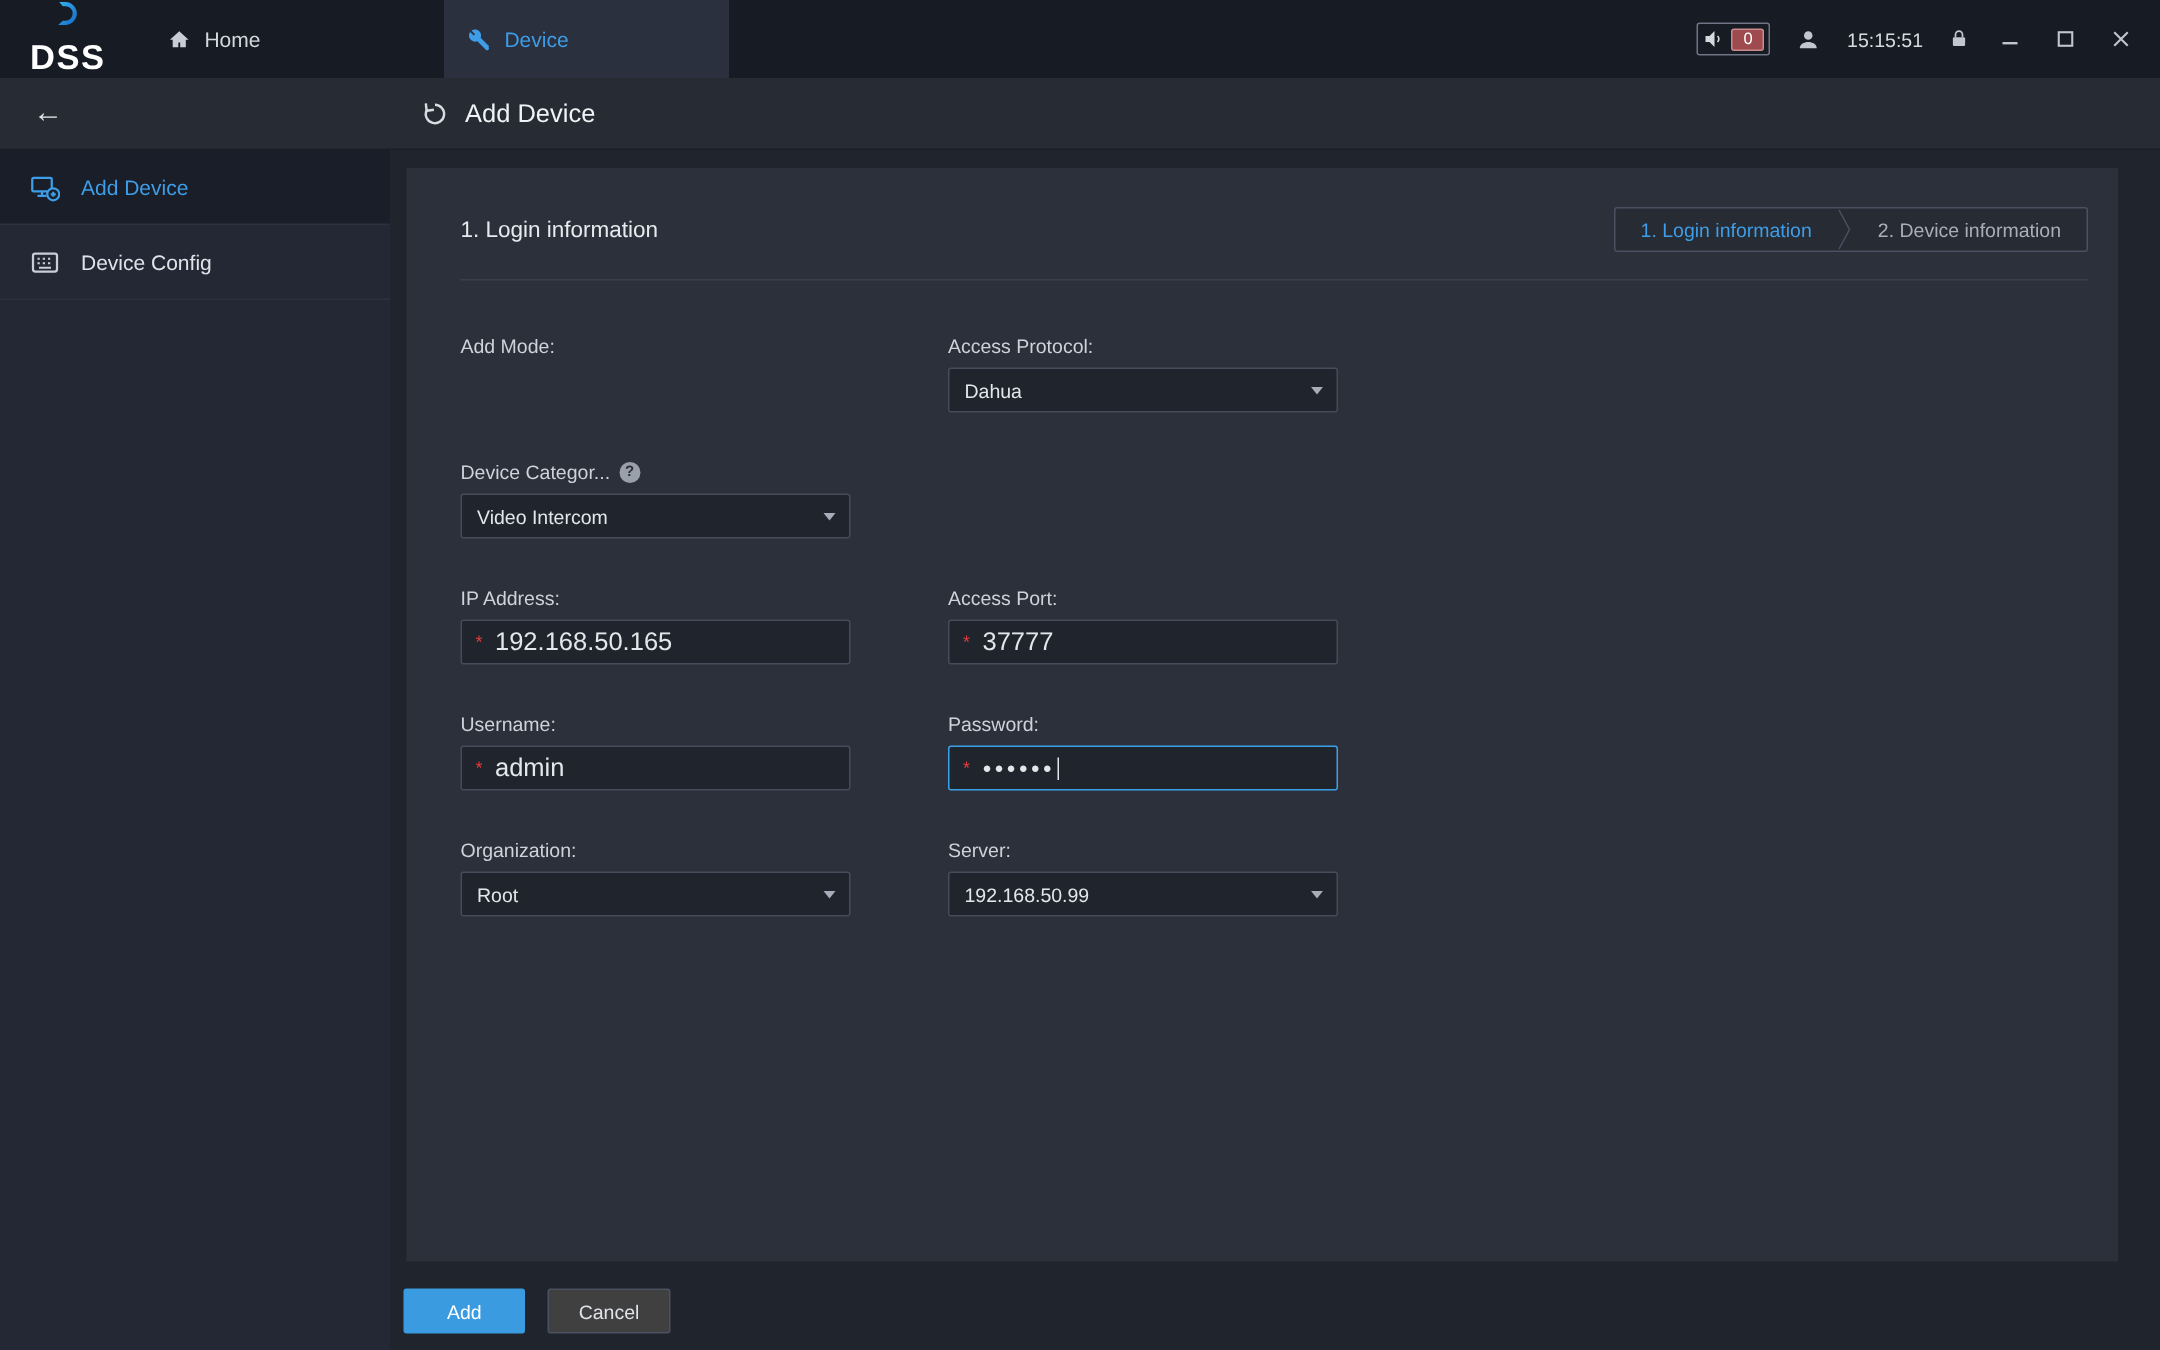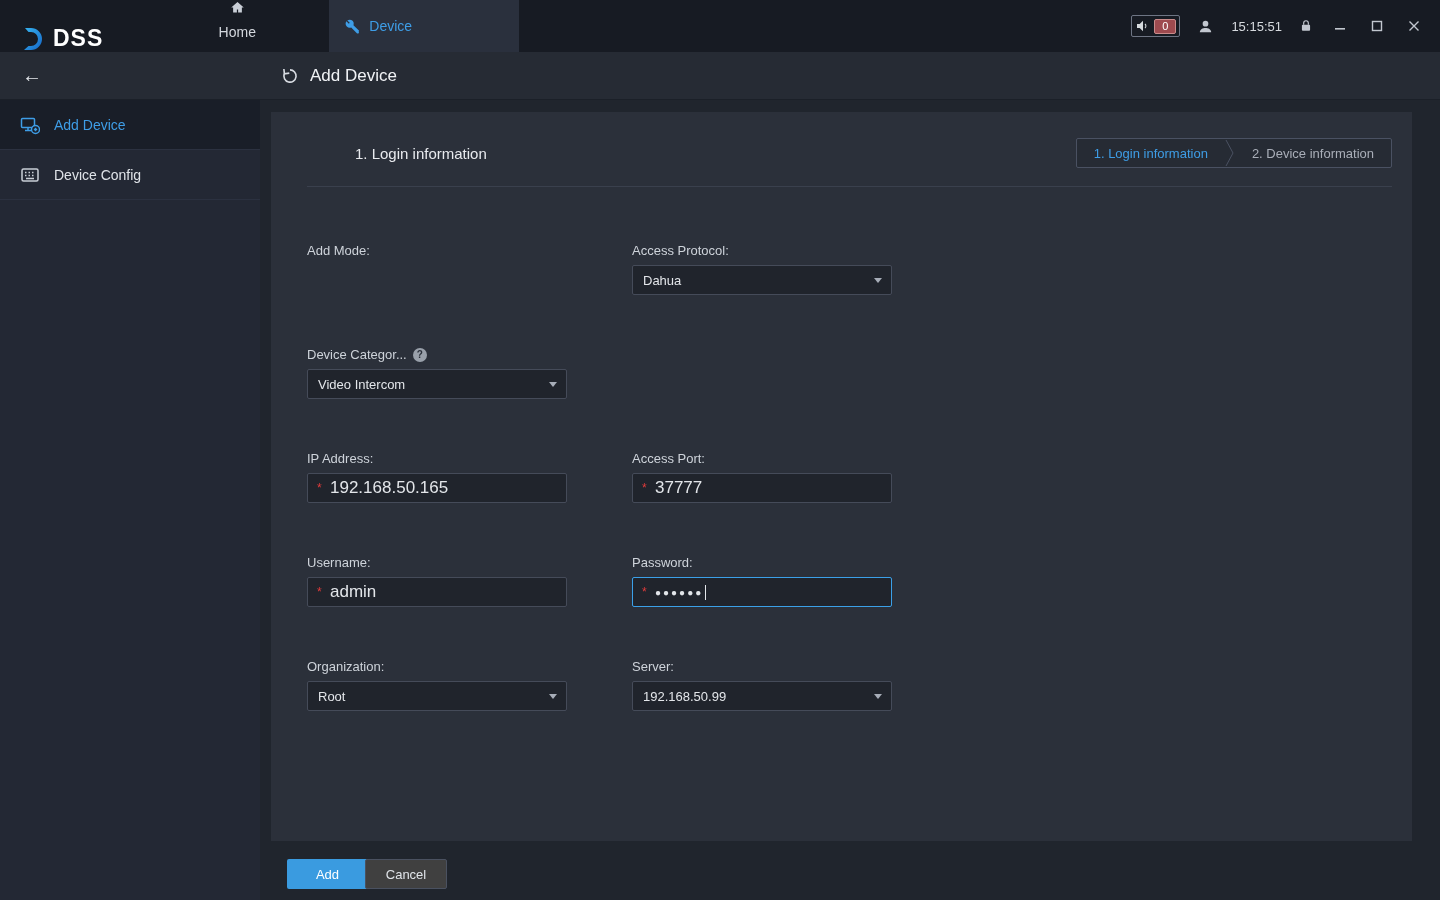--- a/index.html
+++ b/index.html
@@ -10,24 +10,24 @@
     position:relative;
     overflow:hidden;
     color:#dfe3e8;
   }
 
   
   .topbar {
     position:absolute; left:0; top:0; width:1440px; height:52px;
     background:#171b23; display:flex; align-items:stretch;
   }
-  .logo { display:flex; align-items:flex-end; gap:7px; padding:0 26px 0 20px; }
+  .logo { display:flex; align-items:center; gap:7px; padding:0 26px 0 20px;flex-direction:column; }
   .brand { font-size:23px; font-weight:bold; color:#ffffff; letter-spacing:1px; }
   .tab { display:flex; align-items:center; gap:9px; font-size:14px; color:#d4d8de; cursor:default; }
-  .tab-home { width:200px; padding-left:16px;flex-direction:column; }
+  .tab-home { width:200px; padding-left:16px; }
   .tab-device { width:190px; padding-left:16px; background:#2a303d; color:#3e9de6; }
   .top-right { margin-left:auto; display:flex; align-items:center; gap:17px; padding-right:16px; }
   .sound-group { display:flex; align-items:center; gap:3px; border:1px solid #6e7584; border-radius:2px; padding:2px 3px; }
   .badge {
     display:inline-flex; align-items:center; justify-content:center;
     min-width:22px; height:15px; background:#9e4a4f; border:1px solid #c98b8b;
     border-radius:2px; color:#fff; font-size:11px; padding:0 3px;
   }
   .time { font-size:13px; color:#d6dade; }
   .winbtn { display:flex; align-items:center; justify-content:center; width:20px; height:20px; }
@@ -50,33 +50,33 @@
     font-size:14px; color:#dfe3e8; border-bottom:1px solid #2b3140; cursor:default;
   }
   .side-item.active { background:#191e28; color:#3e9de6; }
 
   
   .content { position:absolute; left:260px; top:100px; width:1180px; height:800px; background:#20252d; }
   .panel {
     position:absolute; left:11px; top:12px; width:1141px; height:729px;
     background:#2b303a; padding:26px 20px 0 36px;
   }
-  .section-row { display:flex; align-items:center; justify-content:space-between; height:30px;margin-left:48px; }
+  .section-row { display:flex; align-items:center; justify-content:space-between; height:30px; }
   .section-title { font-size:15px; color:#e8eaee; }
 
   .stepper { display:flex; align-items:center; border:1px solid #4a5162; border-radius:2px; height:30px; background:#262b34; }
   .step { display:flex; align-items:center; height:100%; padding:0 17px; font-size:13px; color:#a9aeb8; }
   .step.active { color:#3e9de6; }
 
   .divider { height:1px; background:#3a404d; margin-top:18px; }
 
   
   .form { margin-top:36px; }
   .frow { display:flex; gap:65px; margin-bottom:32px; }
-  .fcol { width:260px;margin-top:20px; }
+  .fcol { width:260px; }
   .flabel { display:flex; align-items:center; gap:6px; font-size:13px; color:#ced3da; margin-bottom:7px; height:15px; }
   .help-icon {
     display:inline-flex; align-items:center; justify-content:center;
     width:14px; height:14px; border-radius:50%; background:#99a0aa; color:#2b303a;
     font-size:10px; font-weight:bold;
   }
   .dropdown {
     position:relative; height:30px; background:#20242c; border:1px solid #454b59;
     border-radius:2px; display:flex; align-items:center; padding-left:10px;
     font-size:13px; color:#e3e6ea; cursor:default;
@@ -94,21 +94,21 @@
   .req { position:absolute; left:9px; top:7px; color:#e23b3b; font-size:12px; }
   .tval { margin-left:22px; font-size:17px; color:#e3e6ea; }
   .tval.dots { font-size:10px; letter-spacing:2px; }
   .text-caret { display:inline-block; width:1px; height:15px; background:#e3e6ea; margin-left:2px; vertical-align:middle; }
 
   
   .btn {
     position:absolute; height:30px; display:flex; align-items:center; justify-content:center;
     font-size:13px; border-radius:2px; cursor:default;
   }
-  .btn-add { left:27px; top:759px; width:81px; background:#3a9be0; color:#ffffff; }
+  .btn-add { left:9px; top:759px; width:81px; background:#3a9be0; color:#ffffff; }
   .btn-cancel { left:105px; top:759px; width:82px; background:#404040; border:1px solid #4a5160; color:#e0e4e9; }
 
   svg { display:block; }
 </style>
 </head>
 <body>
 
 <div class="topbar">
   <div class="logo">
     <svg width="26" height="26" viewBox="0 0 26 26">

